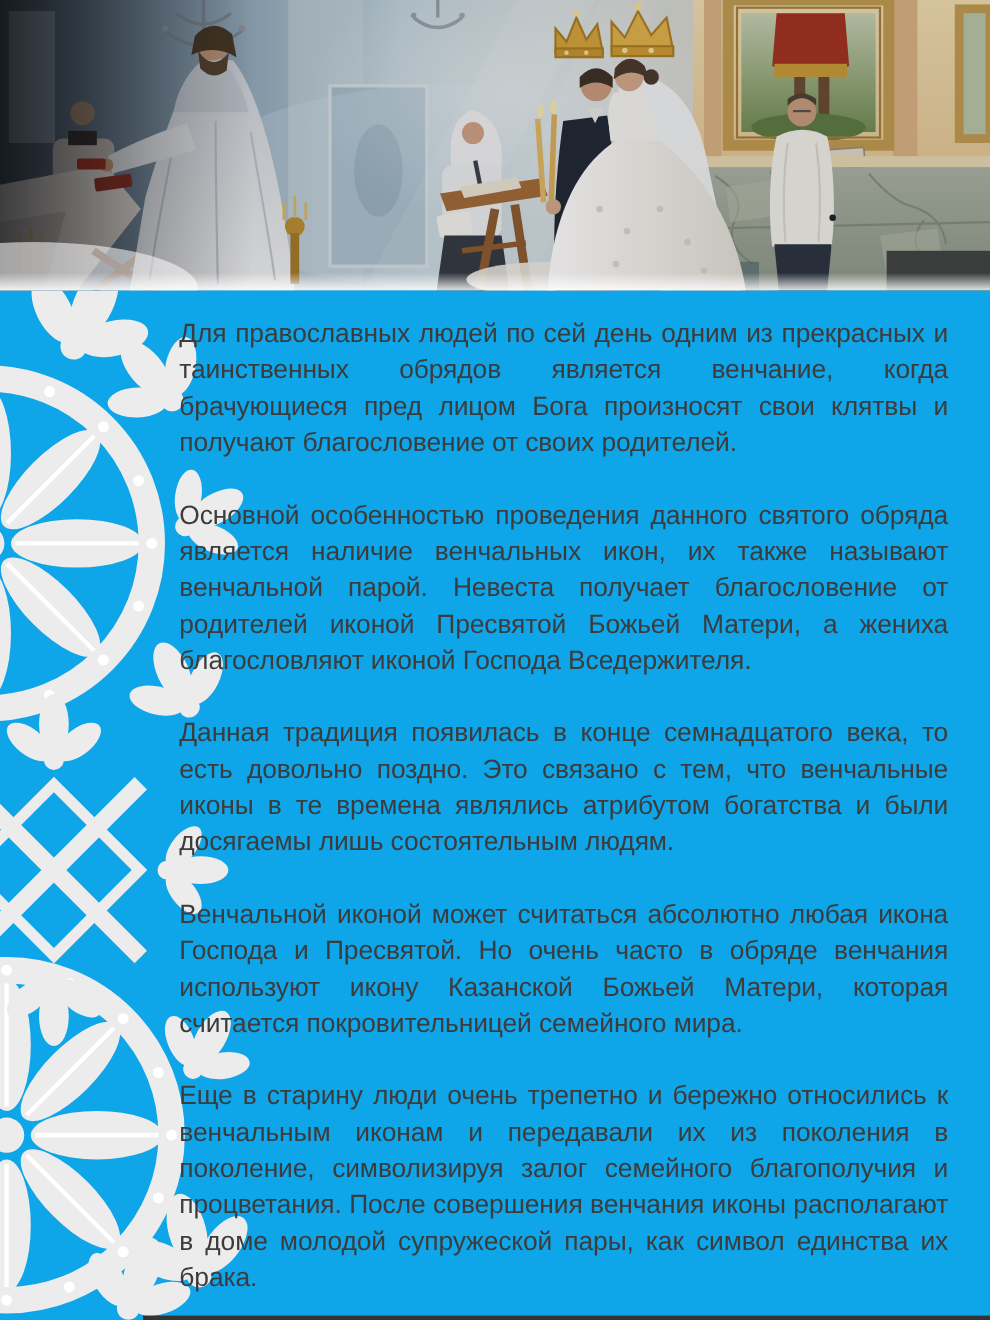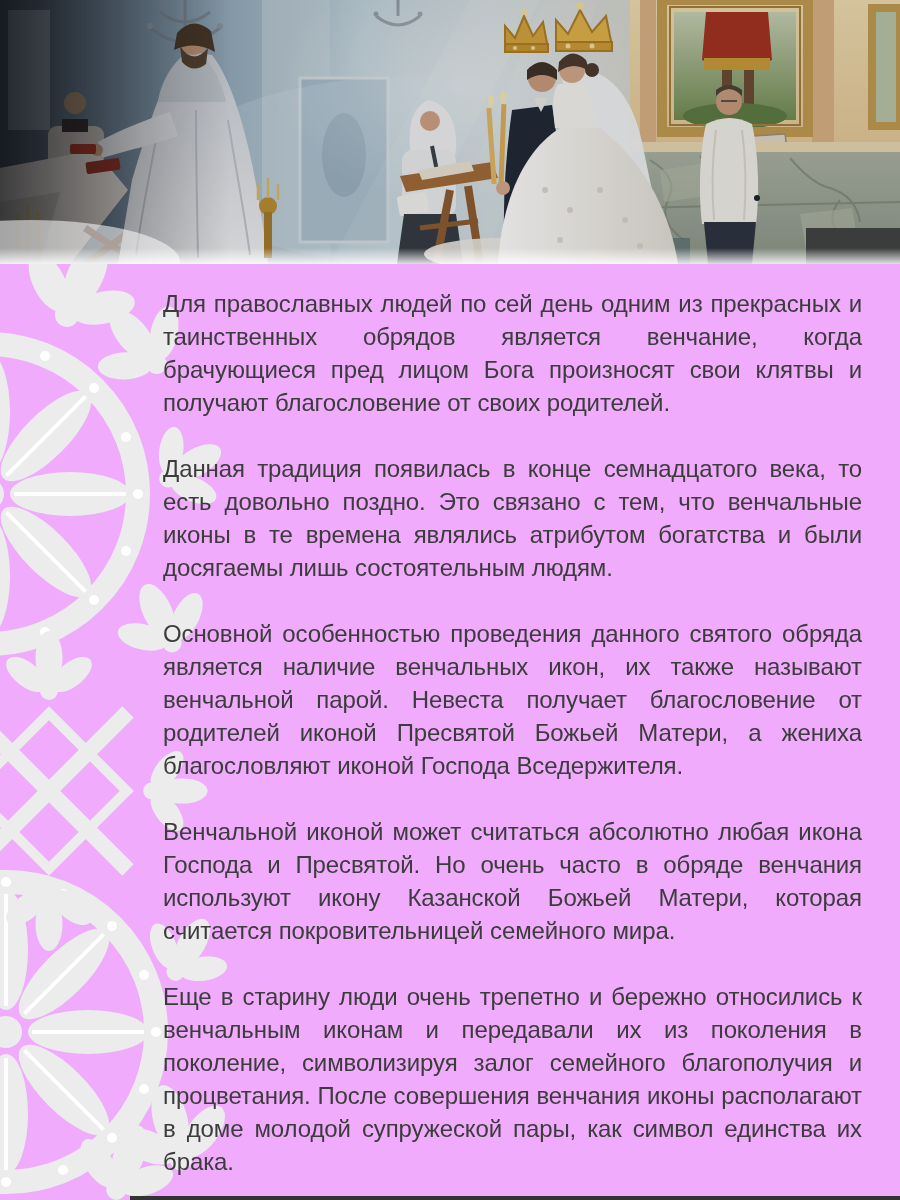--- a/index.html
+++ b/index.html
@@ -1,20 +1,20 @@
 <!DOCTYPE html>
 <html><head>
 <meta charset="utf-8">
 <style>
   html, body { margin: 0; padding: 0; background: #ffffff; }
   .page {
     position: relative;
     width: 900px;
     height: 1200px;
-    background: #f0abfc;
+    background: #0ea5e9;
     overflow: hidden;
     font-family: "Liberation Sans", "DejaVu Sans", sans-serif;
   }
   .hero {
     position: absolute;
     top: 0; left: 0;
     width: 900px; height: 264px;
     line-height: 0;
   }
   .watermark {
@@ -335,20 +335,20 @@
 
     <rect x="0" y="0" width="230" height="264" fill="url(#vignG)"></rect>
     <rect x="0" y="0" width="900" height="264" fill="#1a140f" opacity="0.12"></rect>
     <ellipse cx="30" cy="262" rx="150" ry="42" fill="#ffffff" opacity="0.55"></ellipse>
     <rect x="0" y="248" width="900" height="16" fill="url(#fadeG)"></rect>
   </svg>
   </div>
 
   <div class="article">
     <p>Для православных людей по сей день одним из прекрасных и таинственных обрядов является венчание, когда брачующиеся пред лицом Бога произносят свои клятвы и получают благословение от своих родителей.</p>
+    <p>Основной особенностью проведения данного святого обряда является наличие венчальных икон, их также называют венчальной парой. Невеста получает благословение от родителей иконой Пресвятой Божьей Матери, а жениха благословляют иконой Господа Вседержителя.</p>
     <p>Данная традиция появилась в конце семнадцатого века, то есть довольно поздно. Это связано с тем, что венчальные иконы в те времена являлись атрибутом богатства и были досягаемы лишь состоятельным людям.</p>
-    <p>Основной особенностью проведения данного святого обряда является наличие венчальных икон, их также называют венчальной парой. Невеста получает благословение от родителей иконой Пресвятой Божьей Матери, а жениха благословляют иконой Господа Вседержителя.</p>
     <p>Венчальной иконой может считаться абсолютно любая икона Господа и Пресвятой. Но очень часто в обряде венчания используют икону Казанской Божьей Матери, которая считается покровительницей семейного мира.</p>
     <p>Еще в старину люди очень трепетно и бережно относились к венчальным иконам и передавали их из поколения в поколение, символизируя залог семейного благополучия и процветания. После совершения венчания иконы располагают в доме молодой супружеской пары, как символ единства их брака.</p>
   </div>
 
   <div class="bottom-bar"></div>
 </div>
 
 </body></html>

